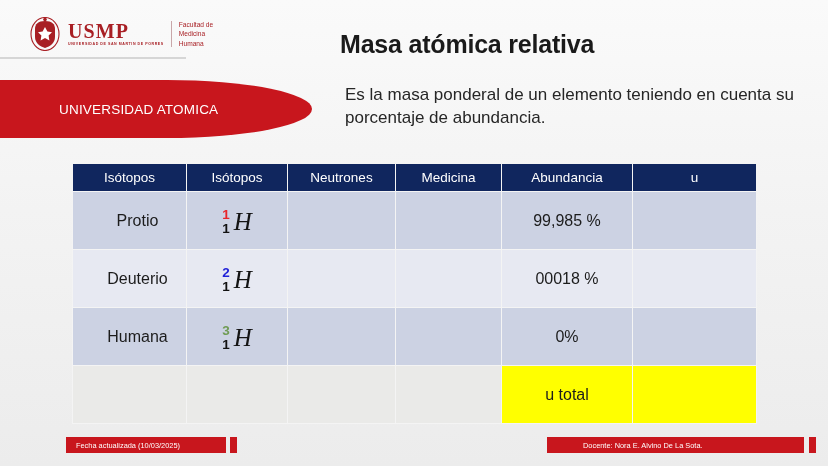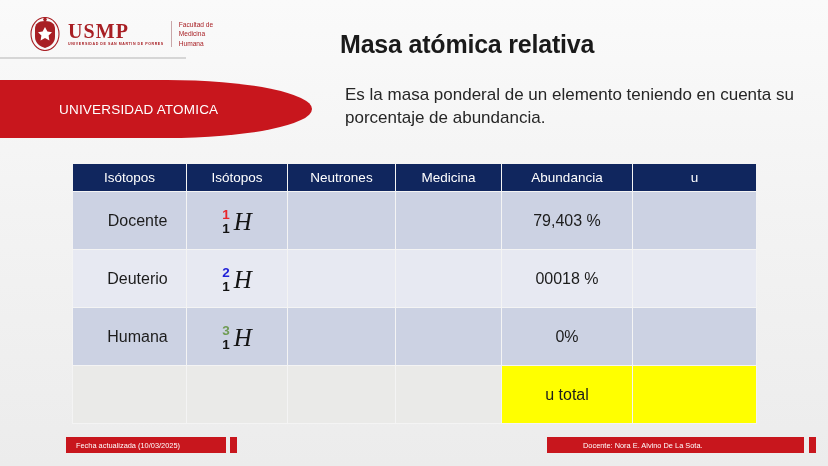--- a/index.html
+++ b/index.html
@@ -281,33 +281,33 @@
         <th>Isótopos</th>
         <th>Isótopos</th>
         <th>Neutrones</th>
         <th>Medicina</th>
         <th>Abundancia</th>
         <th>u</th>
       </tr>
     </thead>
     <tbody>
       <tr class="row-dark">
-        <td class="name-cell">Docente</td>
+        <td class="name-cell">Protio</td>
         <td>
           <span class="isotope">
             <span class="nums">
               <span class="mass-num c-red">1</span>
               <span class="atomic-num">1</span>
             </span>
             <span class="sym">H</span>
           </span>
         </td>
         <td></td>
         <td></td>
-        <td>79,403 %</td>
+        <td>99,985 %</td>
         <td></td>
       </tr>
       <tr class="row-light">
         <td class="name-cell">Deuterio</td>
         <td>
           <span class="isotope">
             <span class="nums">
               <span class="mass-num c-blue">2</span>
               <span class="atomic-num">1</span>
             </span>

